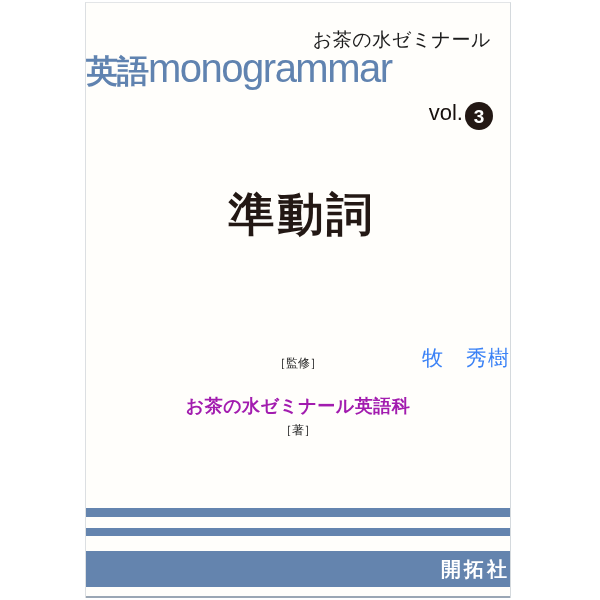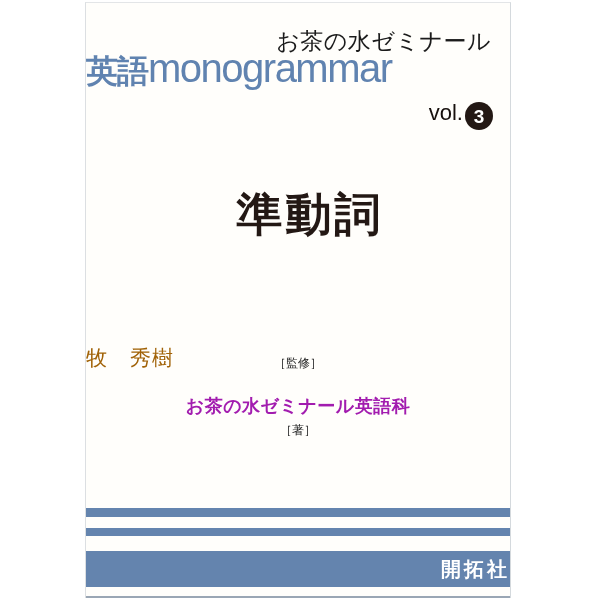--- a/index.html
+++ b/index.html
@@ -29,21 +29,21 @@
     border-top: 1px solid #e3e5e7;
     box-sizing: border-box;
   }
   
   .series-line {
     position: absolute;
     top: 27px;
     left: 0;
     right: 19px;
     text-align: right;
-    font-size: 23px;
+    font-size: 19px;
     line-height: 1;
     letter-spacing: 0.5px;
     color: #1b1b1b;
     font-weight: 500;
   }
   .title-line {
     position: absolute;
     top: 45px;
     left: 0;
     right: 10px;
@@ -88,38 +88,38 @@
     align-items: center;
     justify-content: center;
     font-size: 19px;
     font-weight: 700;
     line-height: 1;
   }
   
   .main-title {
     position: absolute;
     top: 188px;
-    left: 12px;
+    left: 4px;
     width: 100%;
     text-align: center;
     font-size: 46px;
     font-weight: 800;
     letter-spacing: 3px;
     color: var(--ink);
     line-height: 1;
   }
   
   .credit-name-1 {
     position: absolute;
     top: 344px;
     left: 0;
     width: 100%;
-    text-align: left;
+    text-align: right;
     font-size: 21px;
-    color: #a16207;
+    color: #3b82f6;
     line-height: 1;
     letter-spacing: 1px;
   }
   .credit-role-1 {
     position: absolute;
     top: 354px;
     left: 0;
     width: 100%;
     text-align: center;
     font-size: 12px;

